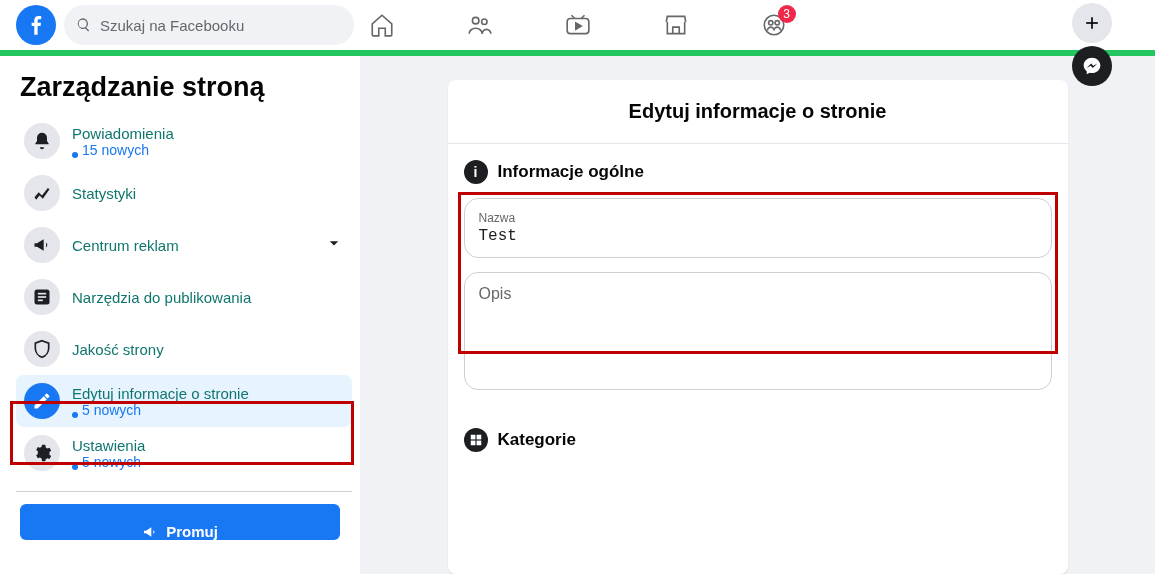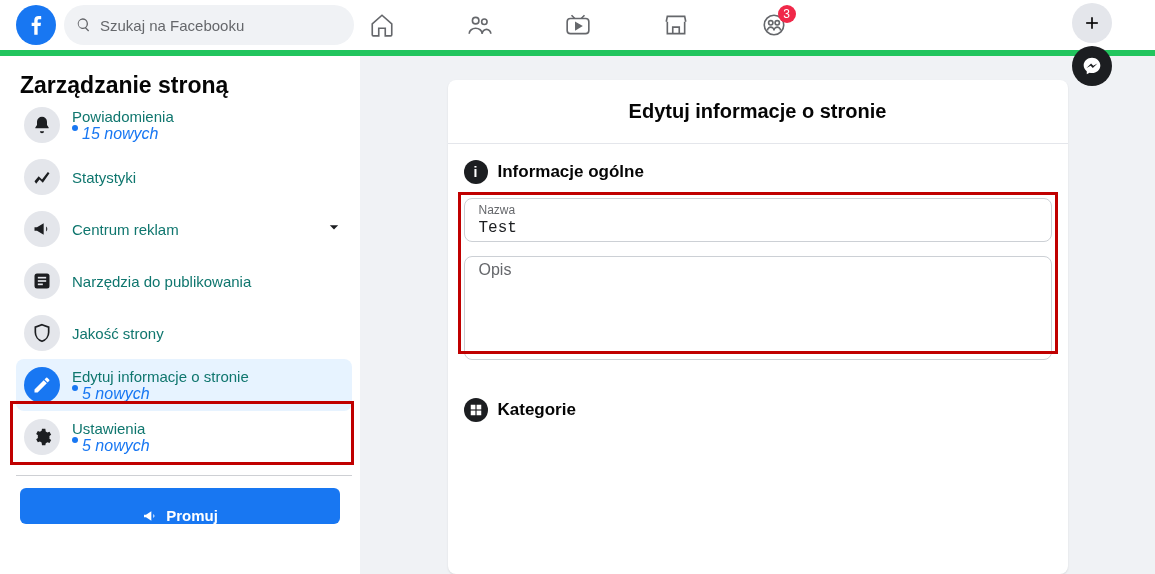--- a/index.html
+++ b/index.html
@@ -38,37 +38,37 @@
     .avatar { width: 28px; height: 28px; border-radius: 50%; background: radial-gradient(circle at 30% 30%, #c9b39b, #8a7a68); }
     .profile-name { font-weight: 600; font-size: 15px; color: #050505; }
     .circle-btn { width: 40px; height: 40px; border-radius: 50%; background: #e4e6eb; display: flex; align-items: center; justify-content: center; }
     .circle-btn svg { width: 20px; height: 20px; fill: #050505; }
 
     
     .container { display: flex; height: calc(574px - 56px); }
 
     
     .sidebar { width: 360px; background: #fff; padding: 16px 8px 16px 16px; position: relative; }
-    .sidebar h1 { font-size: 23px; font-weight: 700; color: #050505; padding-left: 4px; }
+    .sidebar h1 { font-size: 27px; font-weight: 700; color: #050505; margin-bottom: 12px; padding-left: 4px; }
     .side-list { list-style: none; }
     .side-item {
       display: flex; align-items: center; gap: 12px; padding: 8px; border-radius: 8px;
       cursor: pointer;
     }
     .side-item.active { background: #e7f3ff; }
     .side-icon {
       width: 36px; height: 36px; border-radius: 50%; background: #e4e6eb;
       display: flex; align-items: center; justify-content: center; flex-shrink: 0;
     }
     .side-icon svg { width: 20px; height: 20px; fill: #1c1e21; }
     .side-item.active .side-icon { background: #1877f2; }
     .side-item.active .side-icon svg { fill: #fff; }
     .side-text { flex: 1; }
     .side-label { font-size: 15px; font-weight: 500; color: #0f766e; }
-    .side-sub { font-size: 16px; color: #1877f2; display: flex; align-items: flex-start; gap: 4px; font-style: italic; }
+    .side-sub { font-size: 14px; color: #1877f2; display: flex; align-items: flex-end; gap: 4px; }
     .dot { width: 6px; height: 6px; border-radius: 50%; background: #1877f2; display: inline-block; }
     .chevron { margin-left: auto; }
     .chevron svg { width: 20px; height: 20px; fill: #1c1e21; }
 
     .highlight-box {
       border: 3px solid #c00000; position: absolute; pointer-events: none;
     }
     .sidebar .highlight-box { width: 344px; height: 64px; left: 10px; top: 345px; }
 
     .divider { height: 1px; background: #ced0d4; margin: 12px 0; }
@@ -92,26 +92,26 @@
       border-bottom: 1px solid #e4e6eb;
     }
     .section { padding: 16px 16px 8px 16px; position: relative; }
     .section-head { display: flex; align-items: center; gap: 10px; margin-bottom: 14px; }
     .section-icon {
       width: 24px; height: 24px; border-radius: 50%; background: #1c1e21;
       display: flex; align-items: center; justify-content: center; color: #fff; font-weight: bold; font-size: 14px;
     }
     .section-title { font-size: 17px; font-weight: 700; color: #050505; }
     .input-box {
-      border: 1px solid #ccd0d5; border-radius: 8px; padding: 4px 14px; margin-bottom: 14px;
+      border: 1px solid #ccd0d5; border-radius: 14px; padding: 12px 14px; margin-bottom: 14px;
       background: #fff;
     }
     .input-label { font-size: 12px; color: #65676b; margin-bottom: 2px; }
     .input-value { font-size: 16px; color: #1c1e21; font-family: Liberation Mono, monospace; }
-    .input-box.big { height: 104px; }
+    .input-box.big { height: 118px; }
     .input-box.big .input-label { font-size: 16px; color: #65676b; }
 
     .main .highlight-box { width: 600px; height: 162px; left: 10px; top: 48px; }
 
     .section-icon.cat svg { width: 14px; height: 14px; fill: #fff; }
   </style>
 </head>
 <body>
 
 <div class="header">

